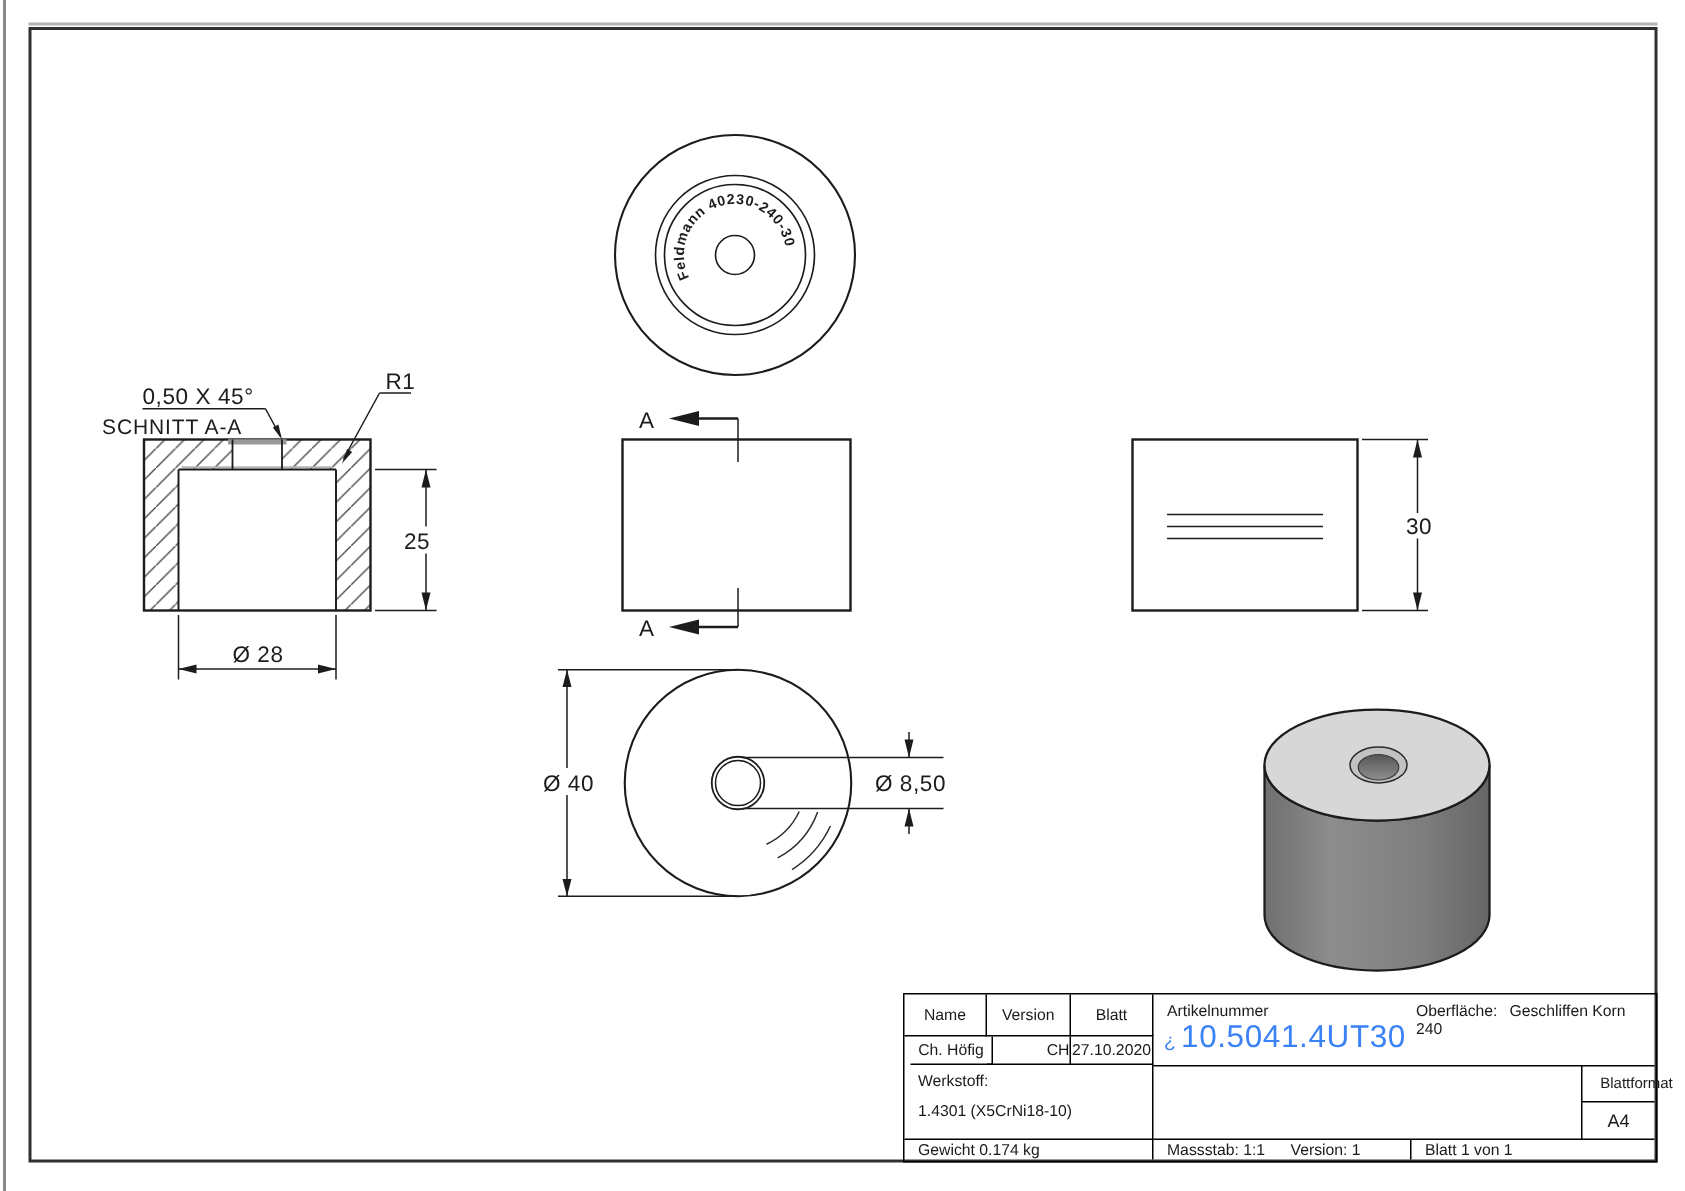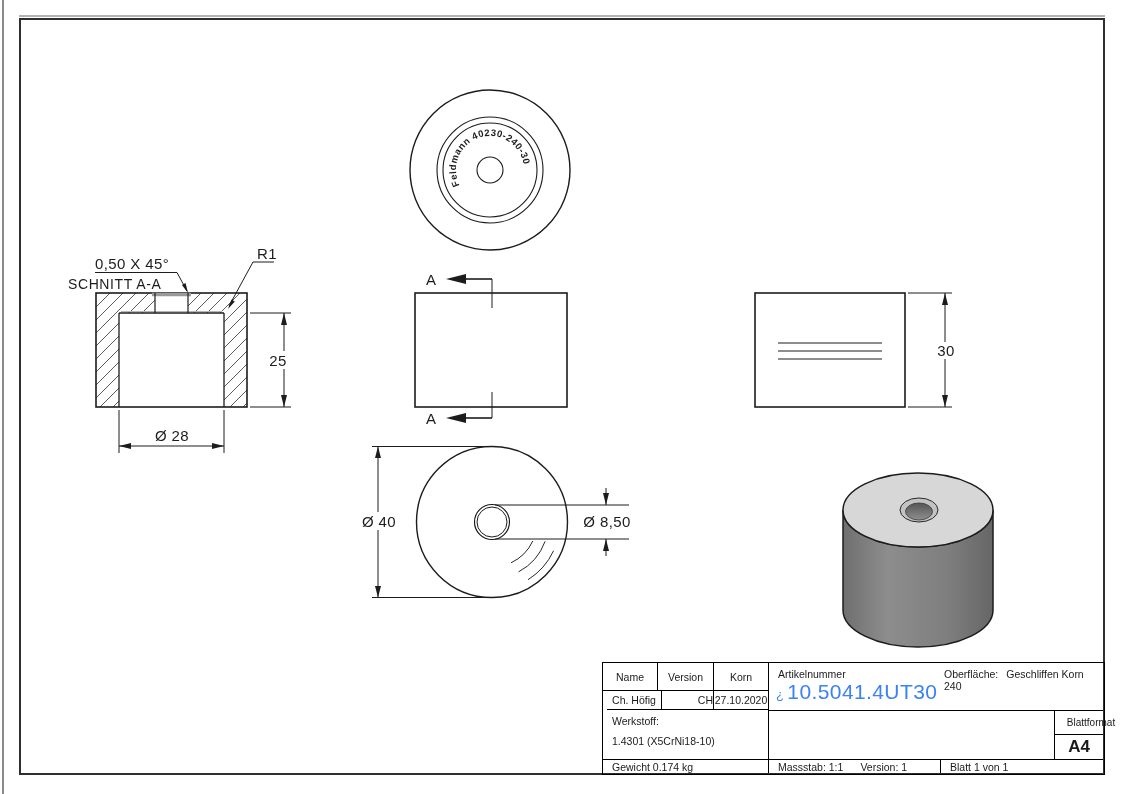--- a/index.html
+++ b/index.html
@@ -21,21 +21,21 @@
   .brd-r{border-right:1px solid #000;}
   .brd-b{border-bottom:1px solid #000;}
   .brd-l{border-left:1px solid #000;}
   .left-al{justify-content:flex-start;padding-left:9px;}
   .article-cell{position:absolute;left:166px;top:0;width:334px;height:47px;}
   .article-label{position:absolute;left:9px;top:5px;font-size:10.5px;}
   .surface-wrap{position:absolute;left:175px;top:5px;font-size:10.5px;}
   .surface-wrap .val{margin-left:8px;}
   .article-number{position:absolute;left:7px;top:17px;font-size:21px;letter-spacing:.4px;color:#3b82f6;}
   .article-prefix{font-size:13px;margin-right:3px;}
-  .a4{font-size:17px;font-weight:bold;}
+  .a4{font-size:12px;}
   .ver{margin-left:17px;text-align:right;}
 </style>
 </head>
 <body>
 
 <div id="page">
   <div class="edge-line"></div>
   <div class="frame-shadow"></div>
   <div class="frame"></div>
 
@@ -166,21 +166,21 @@
   </svg>
 
   <div id="titleblock">
     <div class="cell brd-r brd-b" style="left:0;top:0;width:55px;height:28px;">
       <span>Name</span>
     </div>
     <div class="cell brd-r brd-b" style="left:55px;top:0;width:56px;height:28px;">
       <span>Version</span>
     </div>
     <div class="cell brd-r brd-b" style="left:111px;top:0;width:55px;height:28px;">
-      <span>Korn</span>
+      <span>Blatt</span>
     </div>
     <div class="cell brd-r brd-b" style="left:4px;top:28px;width:55px;height:19px;text-align:right;">
       <span>Ch. Höfig</span>
     </div>
     <div class="cell brd-r brd-b" style="left:55px;top:28px;width:56px;height:19px;justify-content:flex-end;">
       <span>CH</span>
     </div>
     <div class="cell brd-r brd-b" style="left:111px;top:28px;width:55px;height:19px;">
       <span>27.10.2020</span>
     </div>

